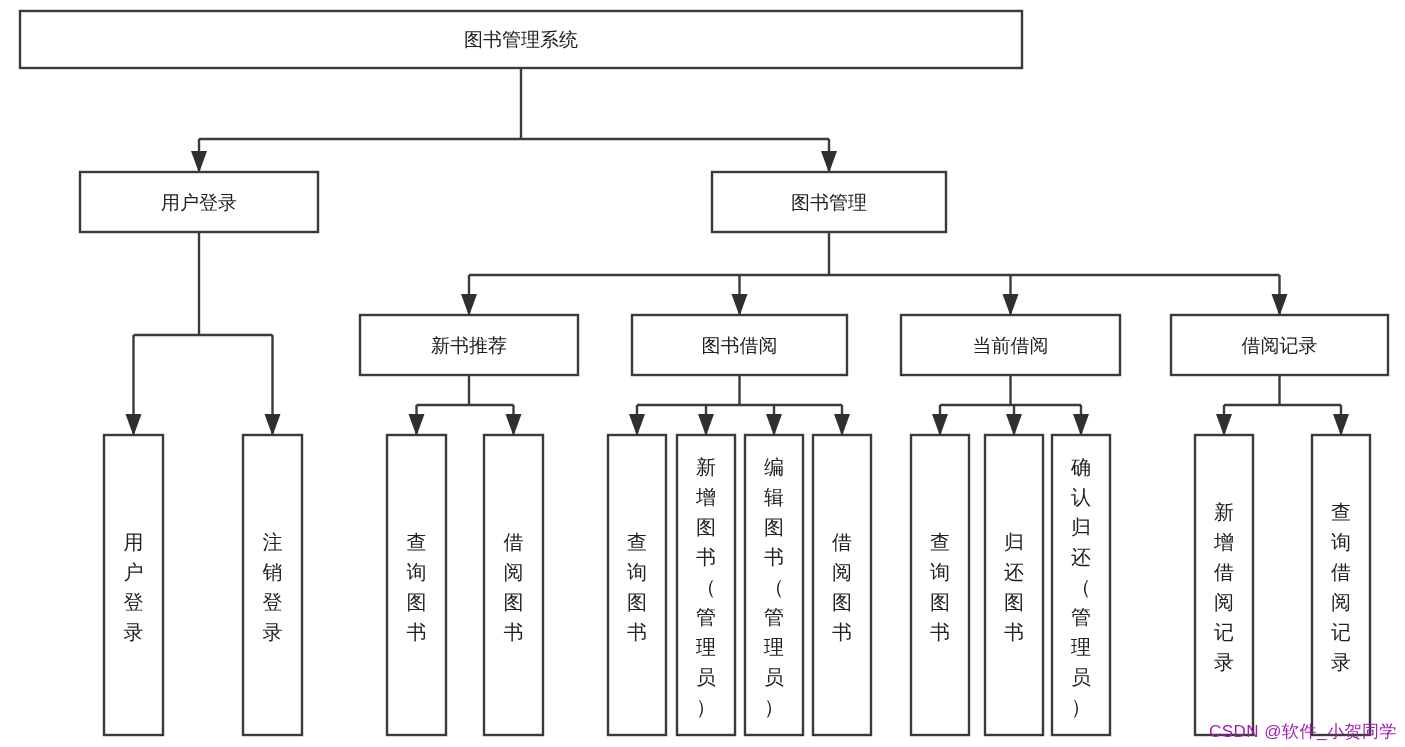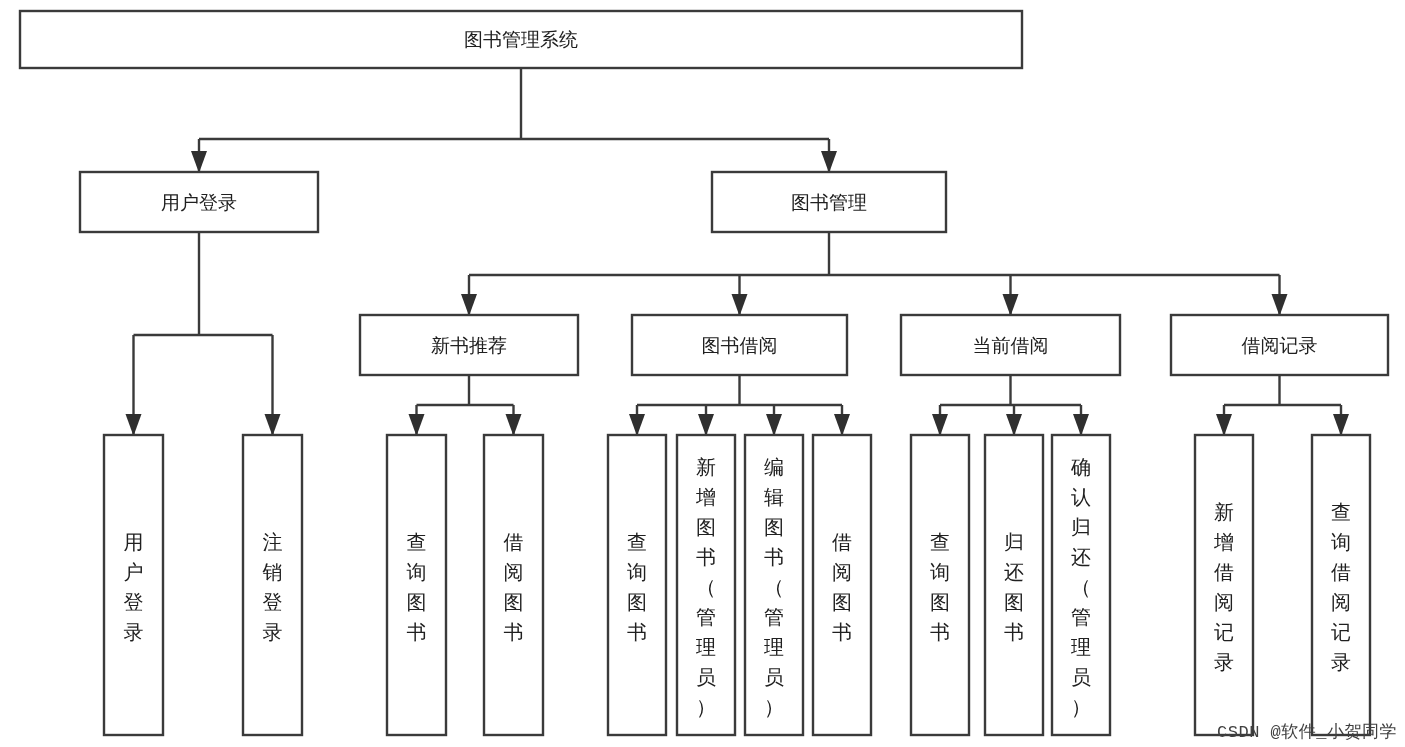--- a/index.html
+++ b/index.html
@@ -53,23 +53,23 @@
   .node-label-v {
     fill: #202020;
     font-family: "DejaVu Sans", "Liberation Sans", sans-serif;
     font-size: 20px;
     text-anchor: middle;
   }
   .watermark {
     position: absolute;
     right: 8px;
     bottom: 4px;
-    font-family: Liberation Mono, monospace;
+    font-family: Liberation Sans, sans-serif;
     font-size: 17px;
-    color: #404040;
+    color: #a21caf;
     white-space: nowrap;
     letter-spacing: 0.5px;
     pointer-events: none;
   }
 </style>
 </head>
 <body>
 
 <div id="diagram-root">
   <svg class="diagram-canvas" id="diagram-canvas" viewBox="0 0 1405 747" xmlns="http://www.w3.org/2000/svg">

